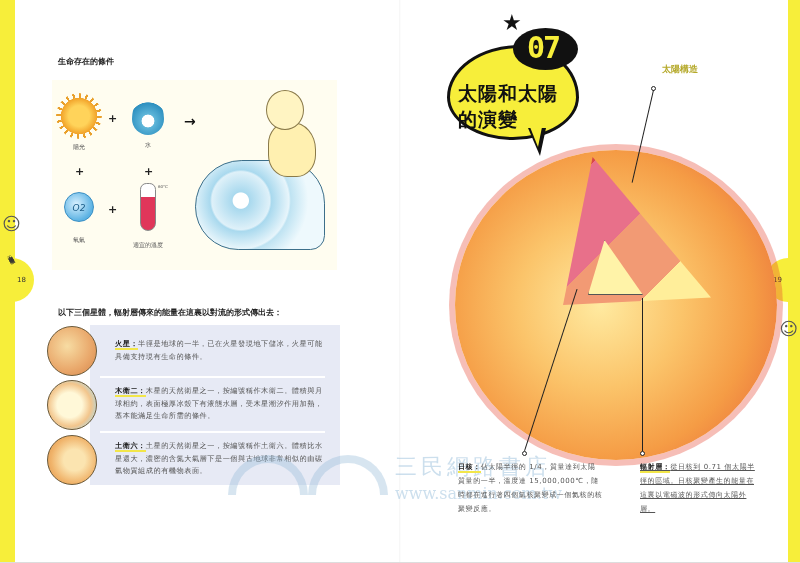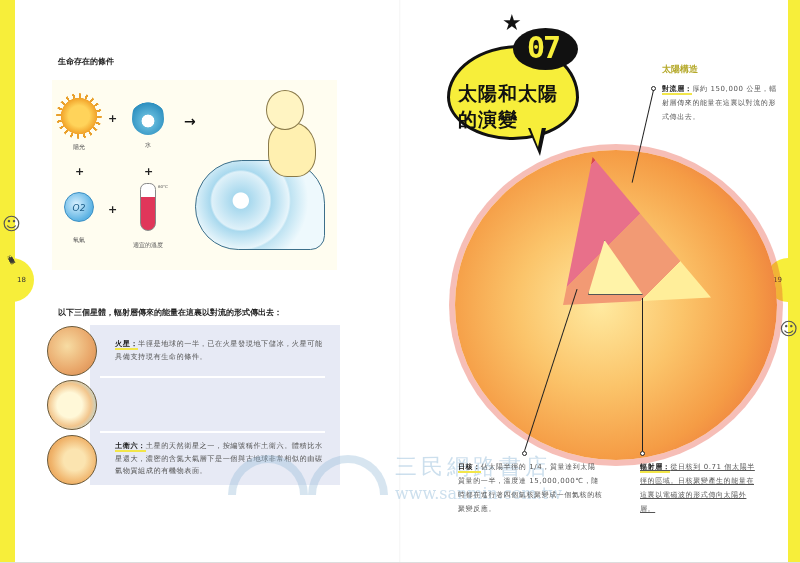--- a/index.html
+++ b/index.html
@@ -149,20 +149,23 @@
   <div class="row-divider" style="top:376px;"></div>
   <div class="row-divider" style="top:431px;"></div>
 
   <div class="planet-ball mars"></div>
   <div class="planet-ball europa"></div>
   <div class="planet-ball titan"></div>
 
   <div class="planet-row" style="left:115px; top:338px; width:215px;">
     <div class="text"><span class="name">火星：</span><span>半徑是地球的一半，已在火星發現地下儲冰，火星可能具備支持現有生命的條件。</span></div>
   </div>
+  <div class="planet-row" style="left:115px; top:385px; width:215px;">
+    <div class="text"><span class="name">木衛二：</span><span>木星的天然衛星之一，按編號稱作木衛二。體積與月球相約，表面極厚冰殼下有液態水層，受木星潮汐作用加熱，基本能滿足生命所需的條件。</span></div>
+  </div>
   <div class="planet-row" style="left:115px; top:440px; width:215px;">
     <div class="text"><span class="name">土衛六：</span><span>土星的天然衛星之一，按編號稱作土衛六。體積比水星還大，濃密的含氮大氣層下是一個與古地球非常相似的由碳氫物質組成的有機物表面。</span></div>
   </div>
 
   <div class="watermark">
     <div class="wm-arc" style="left:0;"></div>
     <div class="wm-arc" style="left:80px;"></div>
   </div>
   <div class="wm-text">三民網路書店</div>
   <div class="wm-url">www.sanmin.com.tw</div>
@@ -174,23 +177,20 @@
   <div class="cloud"></div>
   <div class="cloud-tail"></div>
   <div class="cloud-tail-inner"></div>
   <div class="star">★</div>
   <div class="badge"></div>
   <div class="badge-num">07</div>
   <div class="chapter-title">太陽和太陽的演變</div>
 
   <div class="structure-title">太陽構造</div>
 
-  <div class="annot annot-convection">
-    <span class="name">對流層：</span><span>厚約 150,000 公里，輻射層傳來的能量在這裏以對流的形式傳出去。</span>
-  </div>
   <div class="dot" style="left:651px; top:86px;"></div>
   <div class="leader" style="left:653px; top:90px; height:95px; transform: rotate(13deg);"></div>
 
   <div class="annot annot-core">
     <span class="name">日核：</span><span>佔太陽半徑的 1/4，質量達到太陽質量的一半，溫度達 15,000,000℃，隨時都在進行著四個氫核聚變成一個氦核的核聚變反應。</span>
   </div>
   <div class="dot" style="left:522px; top:451px;"></div>
   <div class="leader" style="left:525px; top:451px; height:170px; transform: rotate(-162deg); transform-origin: top left;"></div>
 
   <div class="annot annot-radiative">

